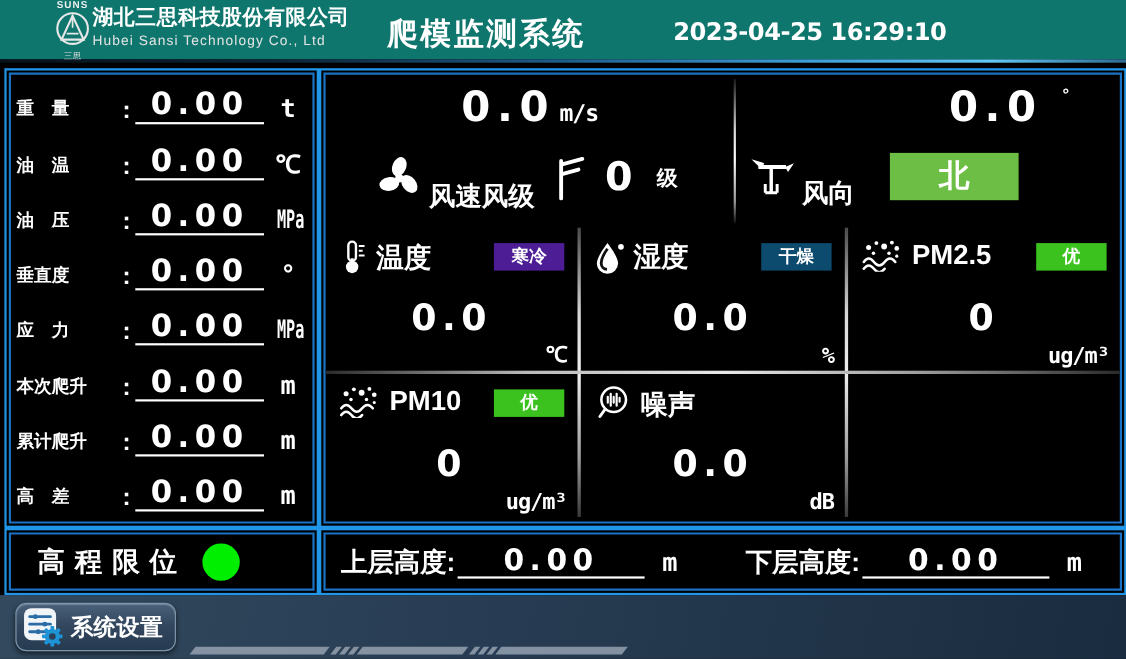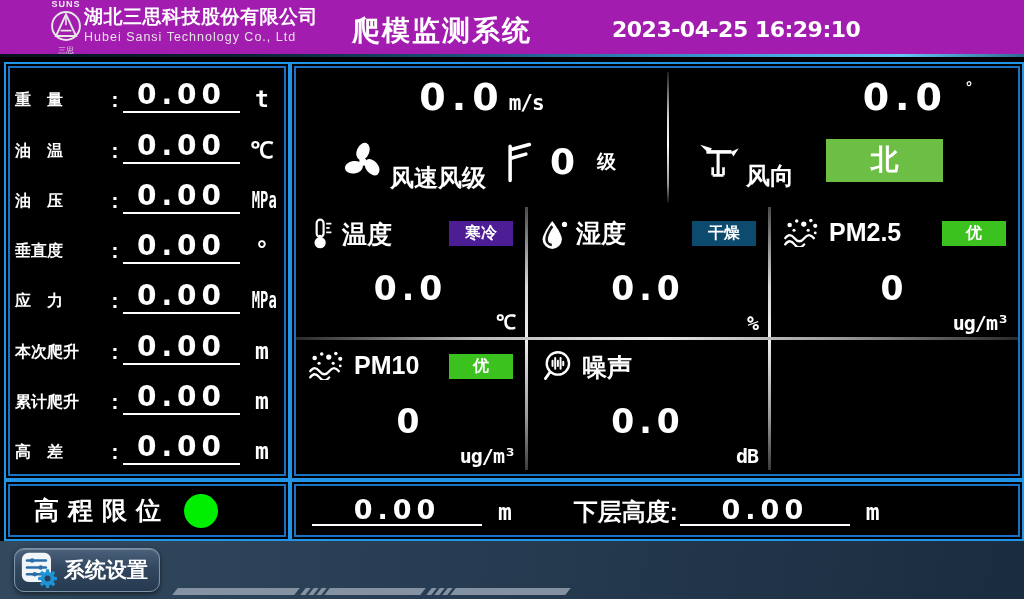--- a/index.html
+++ b/index.html
@@ -1,20 +1,20 @@
 <!DOCTYPE html>
 <html><head>
 <meta charset="utf-8">
 <style>
   html,body{margin:0;padding:0;background:#000;}
   .screen{position:relative;width:1024px;height:599px;background:#000;overflow:hidden;
           font-family:"Liberation Sans",sans-serif;color:#fff;}
 
   
-  .header{position:absolute;left:0;top:0;width:1024px;height:54px;background:#a21caf;}
+  .header{position:absolute;left:0;top:0;width:1024px;height:54px;background:#0f766e;}
   .logo{position:absolute;left:28px;top:0;width:76px;height:54px;text-align:center;}
   .logo-top{font-size:9px;font-weight:bold;letter-spacing:1px;line-height:9px;color:#eee;}
   .logo-bottom{font-size:8px;color:#ddd;line-height:8px;}
   .company{position:absolute;left:84px;top:5px;}
   .company-cn{font-size:19px;font-weight:bold;letter-spacing:.5px;line-height:24px;color:#fff;}
   .company-en{font-size:12.5px;letter-spacing:1px;color:#e4e4e4;line-height:17px;}
   .app-title{position:absolute;left:352px;top:12px;font-size:28px;font-weight:bold;letter-spacing:2px;}
   .datetime{position:absolute;left:612px;top:17px;font-size:22px;font-weight:bold;
             font-family:"DejaVu Sans",sans-serif;letter-spacing:-.5px;}
   .header-line{position:absolute;left:0;top:54px;width:1024px;height:3px;
@@ -48,21 +48,21 @@
     background:linear-gradient(180deg,rgba(180,180,180,.15),#d8d8d8 35%,#fff 55%,#9a9a9a 85%,rgba(80,80,80,.2));}
   .big-val{font-family:"DejaVu Sans",sans-serif;font-size:38px;font-weight:bold;letter-spacing:6px;line-height:42px;}
   .speed-line{margin-top:8px;text-align:center;}
   .speed-unit{font-family:"DejaVu Sans Mono",monospace;font-size:21px;font-weight:bold;margin-left:4px;letter-spacing:-1px;}
   .wind-line2{display:flex;align-items:center;margin-top:12px;padding-left:46px;}
   .wind-label{font-size:24px;font-weight:bold;margin-left:6px;margin-top:32px;}
   .level-val{font-family:"DejaVu Sans",sans-serif;font-size:36px;font-weight:bold;margin-left:18px;line-height:40px;}
   .level-unit{font-size:19px;font-weight:bold;margin-left:22px;}
   .dir-line1{margin-top:8px;display:flex;justify-content:flex-end;align-items:flex-start;padding-right:46px;}
   .deg-sup{font-size:15px;font-weight:bold;margin:2px 0 0 18px;}
-  .dir-line2{display:flex;align-items:center;margin-top:10px;padding-left:29px;}
+  .dir-line2{display:flex;align-items:center;margin-top:10px;padding-left:12px;}
   .north-btn{width:117px;height:43px;margin-left:32px;display:flex;align-items:center;justify-content:center;
      font-size:28px;font-weight:bold;color:#fff;border:none;cursor:pointer;}
 
   
   .sensor-grid{position:absolute;left:4px;top:143px;width:796px;height:263px;}
   .gdiv-v{position:absolute;top:0;width:3px;height:263px;
     background:linear-gradient(180deg,#4a4a4a,#d8d8d8 30%,#efefef 50%,#9a9a9a 80%,#3a3a3a);}
   .gdiv-h{position:absolute;left:0;top:130px;width:722px;height:3px;
     background:linear-gradient(90deg,#2a2a2a,#b8b8b8 25%,#e8e8e8 50%,#9c9c9c 75%,#2a2a2a);}
   .cell{position:absolute;height:130px;}
@@ -344,20 +344,21 @@
   <div class="panel limit-panel">
     <div class="limit-inner">
       <span class="limit-label">高程限位</span>
       <span class="indicator" style="background: rgb(0, 238, 0);"></span>
     </div>
   </div>
 
   <div class="panel height-panel">
     <div class="height-inner">
       <div class="hgroup" style="margin-left:14px;">
+        <span class="hlabel">上层高度:</span>
         <span class="hval">0.00</span>
         <span class="hunit">m</span>
       </div>
       <div class="hgroup" style="margin-left:62px;">
         <span class="hlabel">下层高度:</span>
         <span class="hval">0.00</span>
         <span class="hunit">m</span>
       </div>
     </div>
   </div>

